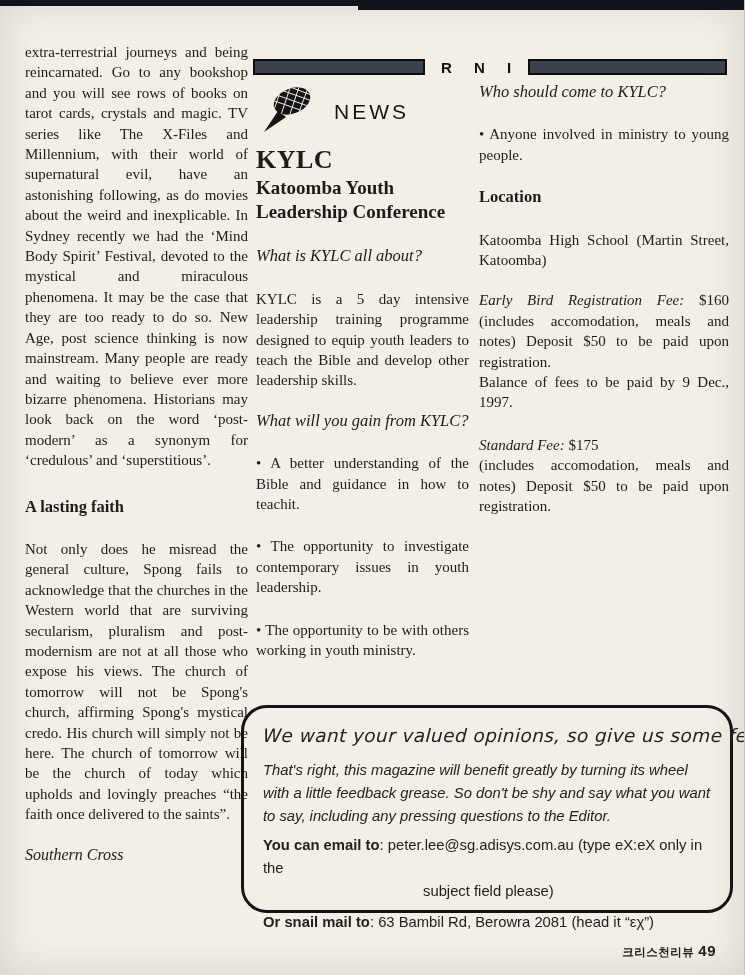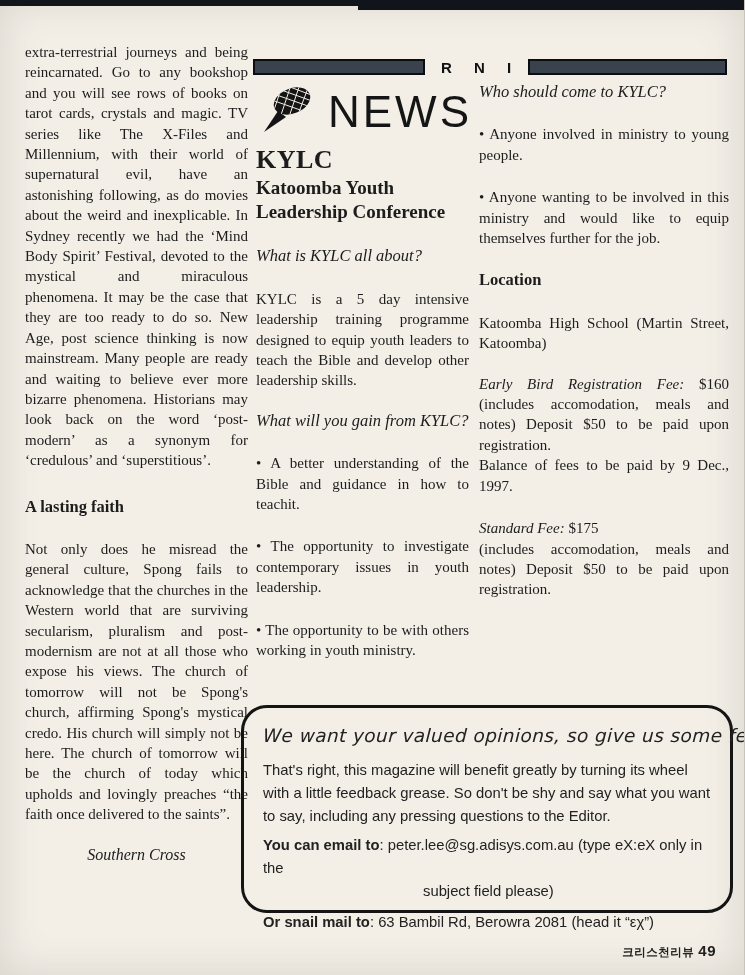--- a/index.html
+++ b/index.html
@@ -21,58 +21,58 @@
   .col-left{left:25px;top:42px;width:223px;}
   .col-mid{left:256px;top:84px;width:213px;}
   .col-right{left:479px;top:82px;width:250px;}
 
   .para{margin:0 0 20px 0;}
   .it{font-style:italic;}
   .q{font-style:italic;font-size:16.5px;margin:0 0 22px 0;text-align:left;}
   .subhead{font-weight:bold;font-size:16.5px;margin:26px 0 22px 0;text-align:left;}
   .bullet{margin:0 0 22px 0;}
   .block{display:block;}
-  .attribution{text-align:center;font-style:italic;font-size:16px;}
+  .attribution{text-align:left;font-style:italic;font-size:16px;}
 
   
   .rni{position:absolute;left:253px;top:56px;width:474px;height:22px;display:flex;align-items:center;}
   .rni .bar{height:16px;background:#3a434d;border:2px solid #0b0d10;box-sizing:border-box;}
   .rni .bar-l{width:172px;}
   .rni .bar-r{flex:1;}
   .rni .label{
     font-family:"Liberation Sans", sans-serif;font-weight:bold;
     font-size:15px;letter-spacing:9px;color:#111;
     padding:0 8px 0 16px;white-space:nowrap;
   }
 
   
   .news-head{position:absolute;left:256px;top:84px;width:213px;display:flex;align-items:center;}
   .news-icon{flex:0 0 auto;margin-right:14px;}
   .news-title{
     font-family:"Liberation Sans", sans-serif;
-    font-size:44px;letter-spacing:3px;color:#151515;
+    font-size:21px;letter-spacing:3px;color:#151515;margin-left:6px;
   }
   .kylc-title{font-weight:bold;font-size:26px;margin:10px 0 6px 0;text-align:left;letter-spacing:.5px;}
   .kylc-sub{font-weight:bold;font-size:19px;line-height:24px;margin:0 0 22px 0;text-align:left;}
 
   
   .feedback{
     position:absolute;left:241px;top:705px;width:448px;height:172px;
     border:3.5px solid #141414;border-radius:26px;
     padding:14px 19px 16px 19px;
     font-family:"Liberation Sans", sans-serif;
     font-size:14.8px;line-height:23px;color:#222;
     text-align:left;
   }
   .fb-headline{
     font-family:"DejaVu Sans", sans-serif;
     font-style:italic;font-size:18.5px;letter-spacing:.4px;
     margin:2px 0 12px 0;white-space:nowrap;transform:skewX(-3deg);
   }
-  .fb-body{margin:0 0 6px 0;}
+  .fb-body{margin:0 0 6px 0;font-style:italic;}
   .fb-line{margin:0;}
   .fb-indent{display:block;margin-left:160px;}
   .fb-snail{margin-top:8px;}
   b.inl{font-weight:bold;}
 
   
   .footer{
     position:absolute;right:28px;bottom:15px;
     font-family:"Liberation Sans", sans-serif;font-weight:bold;
     font-size:11.5px;color:#20201e;letter-spacing:.5px;
@@ -135,21 +135,20 @@
     <p class="para">KYLC is a 5 day intensive leadership training programme designed to equip youth leaders to teach the Bible and develop other leadership skills.</p>
     <p class="q">What will you gain from KYLC?</p>
     <p class="bullet">•  A better understanding of the Bible and guidance in how to teachit.</p>
     <p class="bullet">•  The opportunity to investigate contemporary issues in youth leadership.</p>
     <p class="bullet">•  The opportunity to be with others working in youth ministry.</p>
   </div>
 
   <div class="col col-right">
     <p class="q">Who should come to KYLC?</p>
     <p class="bullet">•  Anyone involved in ministry to young people.</p>
-    <p class="bullet">•  Anyone wanting to be involved in this ministry and would like to equip themselves further for the job.</p>
     <p class="subhead" style="margin-top:14px;">Location</p>
     <p class="para">Katoomba High School (Martin Street, Katoomba)</p>
     <p class="para"><span class="it">Early Bird Registration Fee:</span><span> $160 (includes accomodation, meals and notes)  Deposit $50 to be paid upon registration.</span><span class="block">Balance of fees to be paid by 9 Dec., 1997.</span></p>
     <p class="para" style="margin-top:22px;"><span class="it">Standard Fee:</span><span> $175</span><span class="block">(includes accomodation, meals and notes)  Deposit $50 to be paid upon registration.</span></p>
   </div>
 
   <div class="feedback">
     <p class="fb-headline">We want your valued opinions, so give us some feedback!!</p>
     <p class="fb-body">That's right, this magazine will benefit greatly by turning its wheel with a little feedback grease.  So don't be shy and say what you want to say, including any pressing questions to the Editor.</p>
     <p class="fb-line"><b class="inl">You can email to</b><span>:  peter.lee@sg.adisys.com.au  (type eX:eX only in the</span><span class="fb-indent">subject field please)</span></p>

